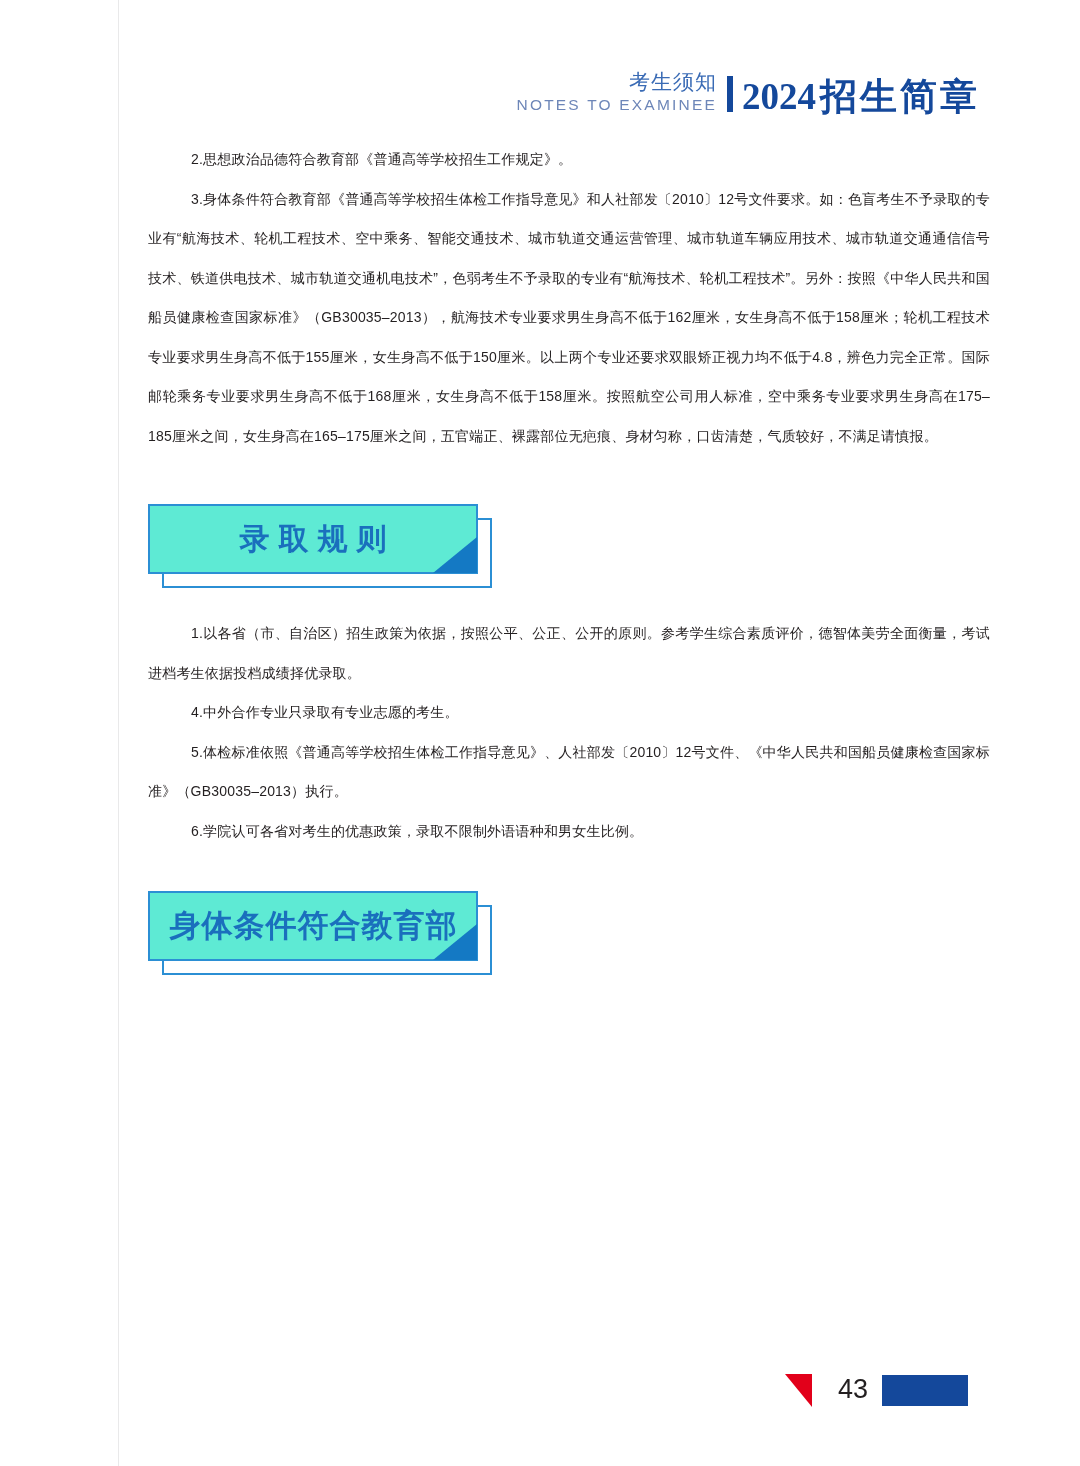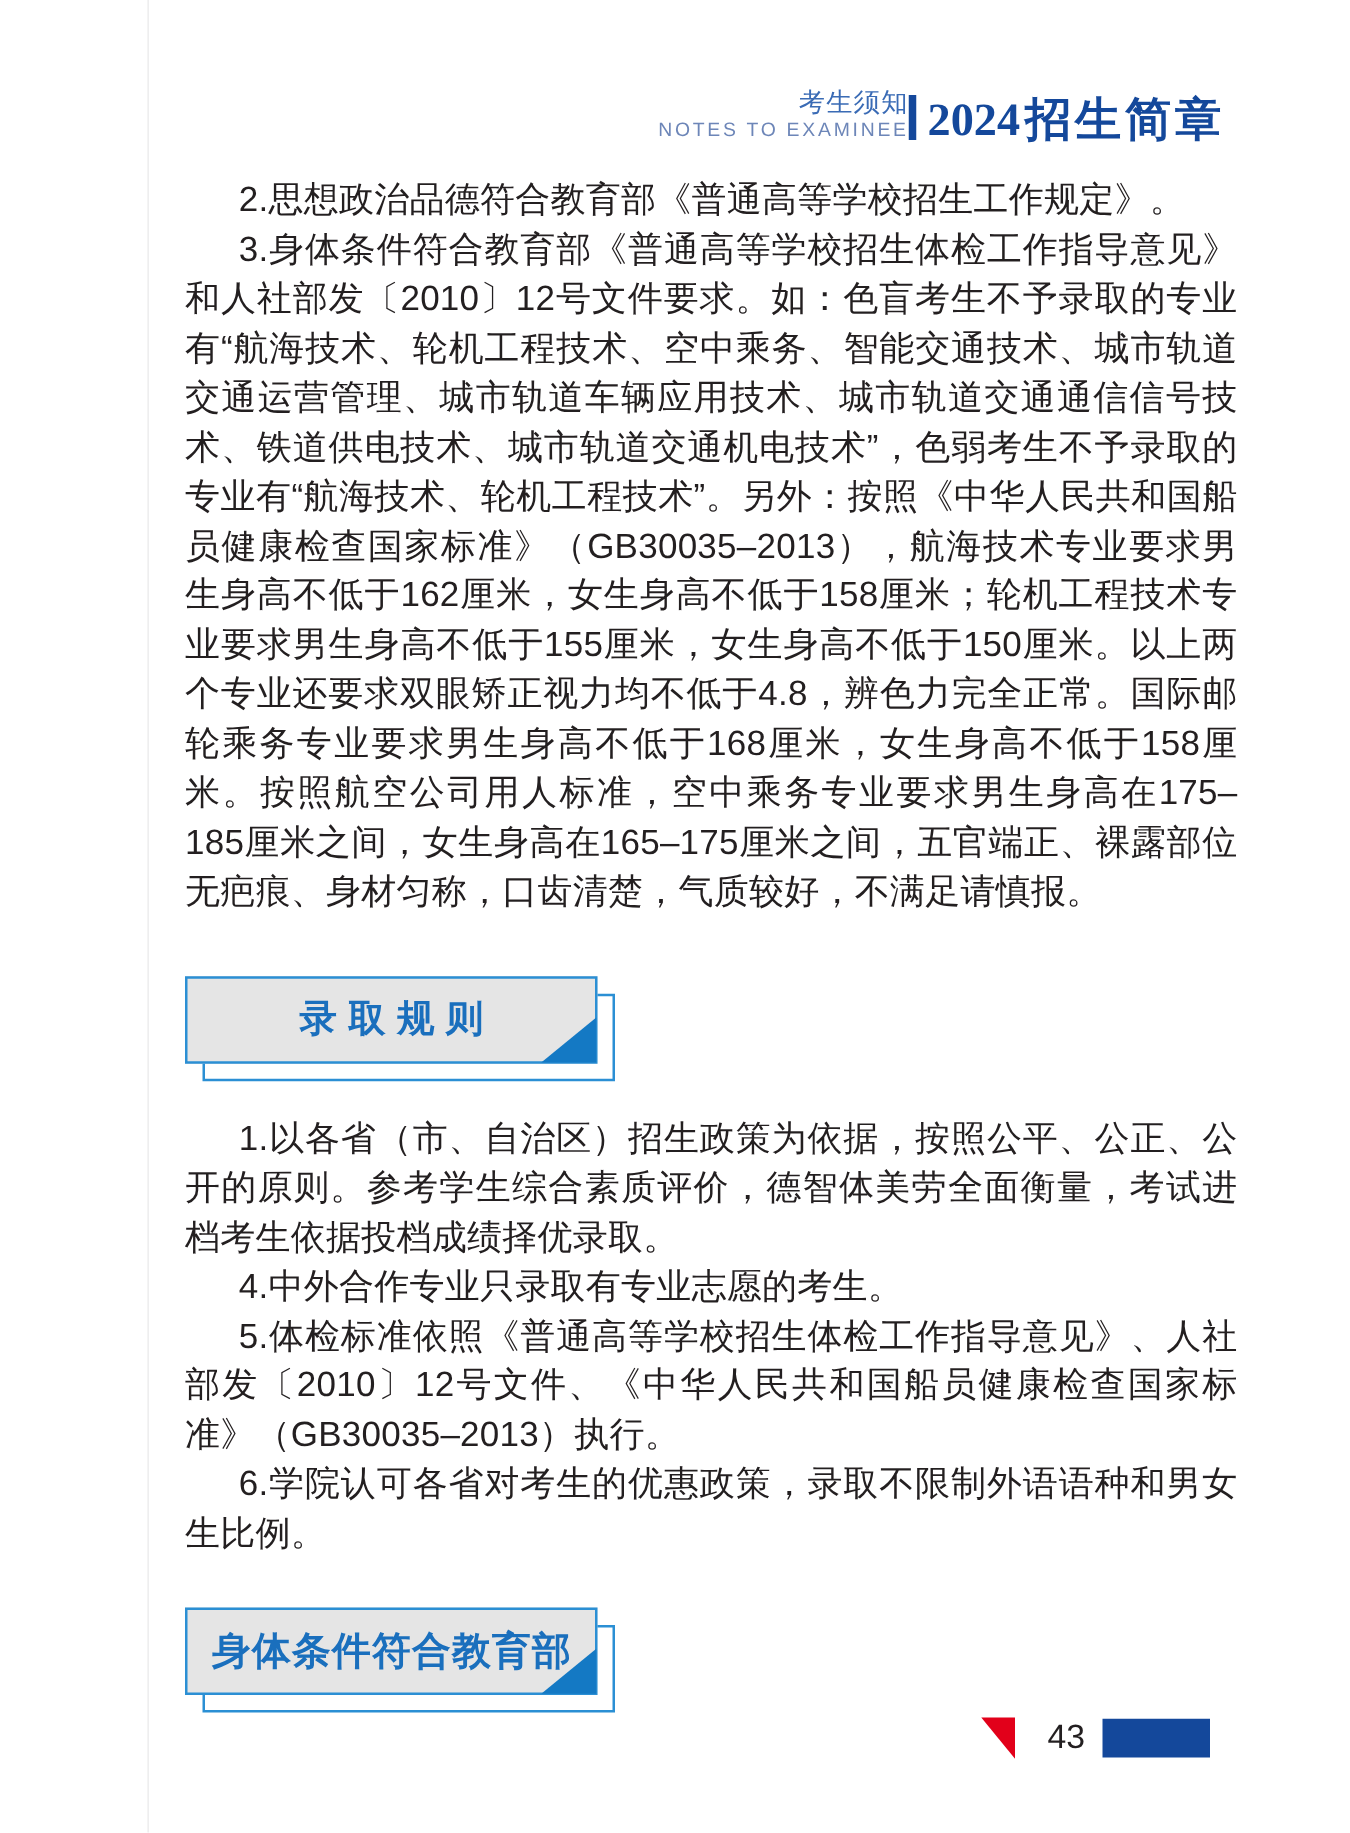--- a/index.html
+++ b/index.html
@@ -33,21 +33,21 @@
     right: 100px;
     display: flex;
     align-items: flex-end;
     gap: 0px;
   }
   .header-cn-en {
     display: flex;
     flex-direction: column;
     align-items: flex-end;
     padding-bottom: 2px;
-    margin-right: 0;
+    margin-right: 10px;
   }
   .header-cn {
     font-size: 21px;
     color: #3a6bb5;
     letter-spacing: 1px;
     line-height: 1.15;
     font-family: "Liberation Serif", "DejaVu Serif", serif;
   }
   .header-en {
     font-size: 15.5px;
@@ -81,21 +81,21 @@
 
   
   .content {
     position: absolute;
     left: 148px;
     top: 140px;
     width: 842px;
   }
   p.body-para {
     margin: 0;
-    font-size: 28px;
+    font-size: 14px;
     line-height: 39.5px;
     letter-spacing: 0.2px;
     text-align: justify;
     text-justify: inter-character;
     font-family: "Liberation Sans", "DejaVu Sans", sans-serif;
     color: #231f20;
   }
   p.indent {
     text-indent: 43px;
   }
@@ -121,21 +121,21 @@
     box-sizing: border-box;
   }
   
   .sh-front {
     position: absolute;
     left: 0;
     top: 0;
     width: 100%;
     height: 100%;
     border: 2px solid #2b8fd4;
-    background: #e5e5e5;
+    background: #5eead4;
     box-sizing: border-box;
     display: flex;
     align-items: center;
     justify-content: center;
   }
   .sh-label {
     font-size: 30px;
     font-weight: bold;
     color: #1a6fbd;
     letter-spacing: 9px;

